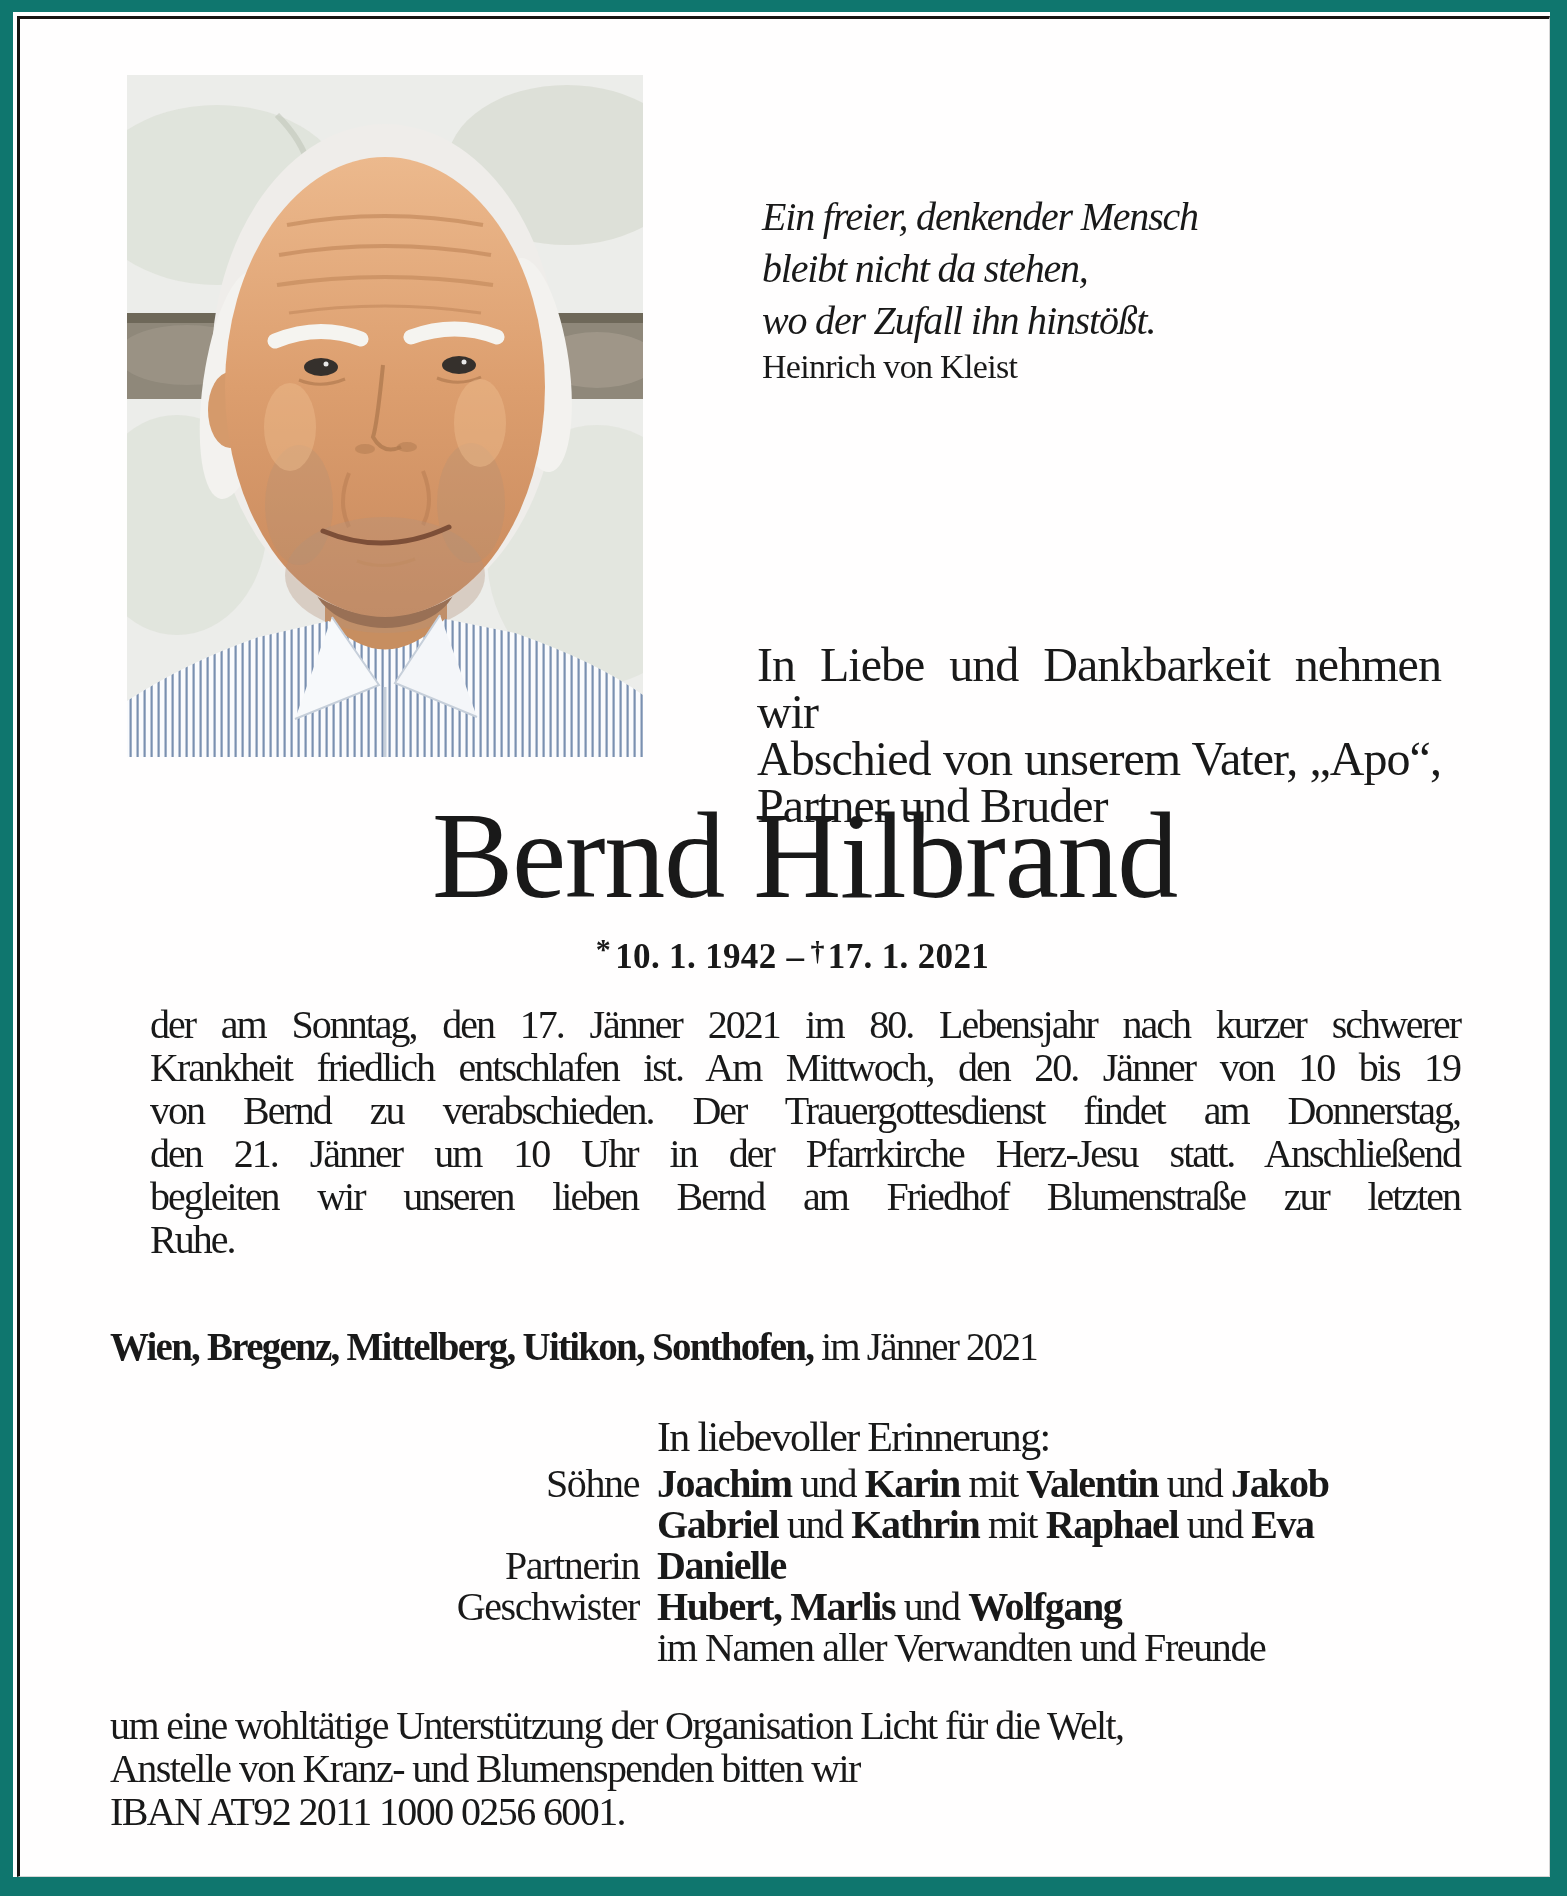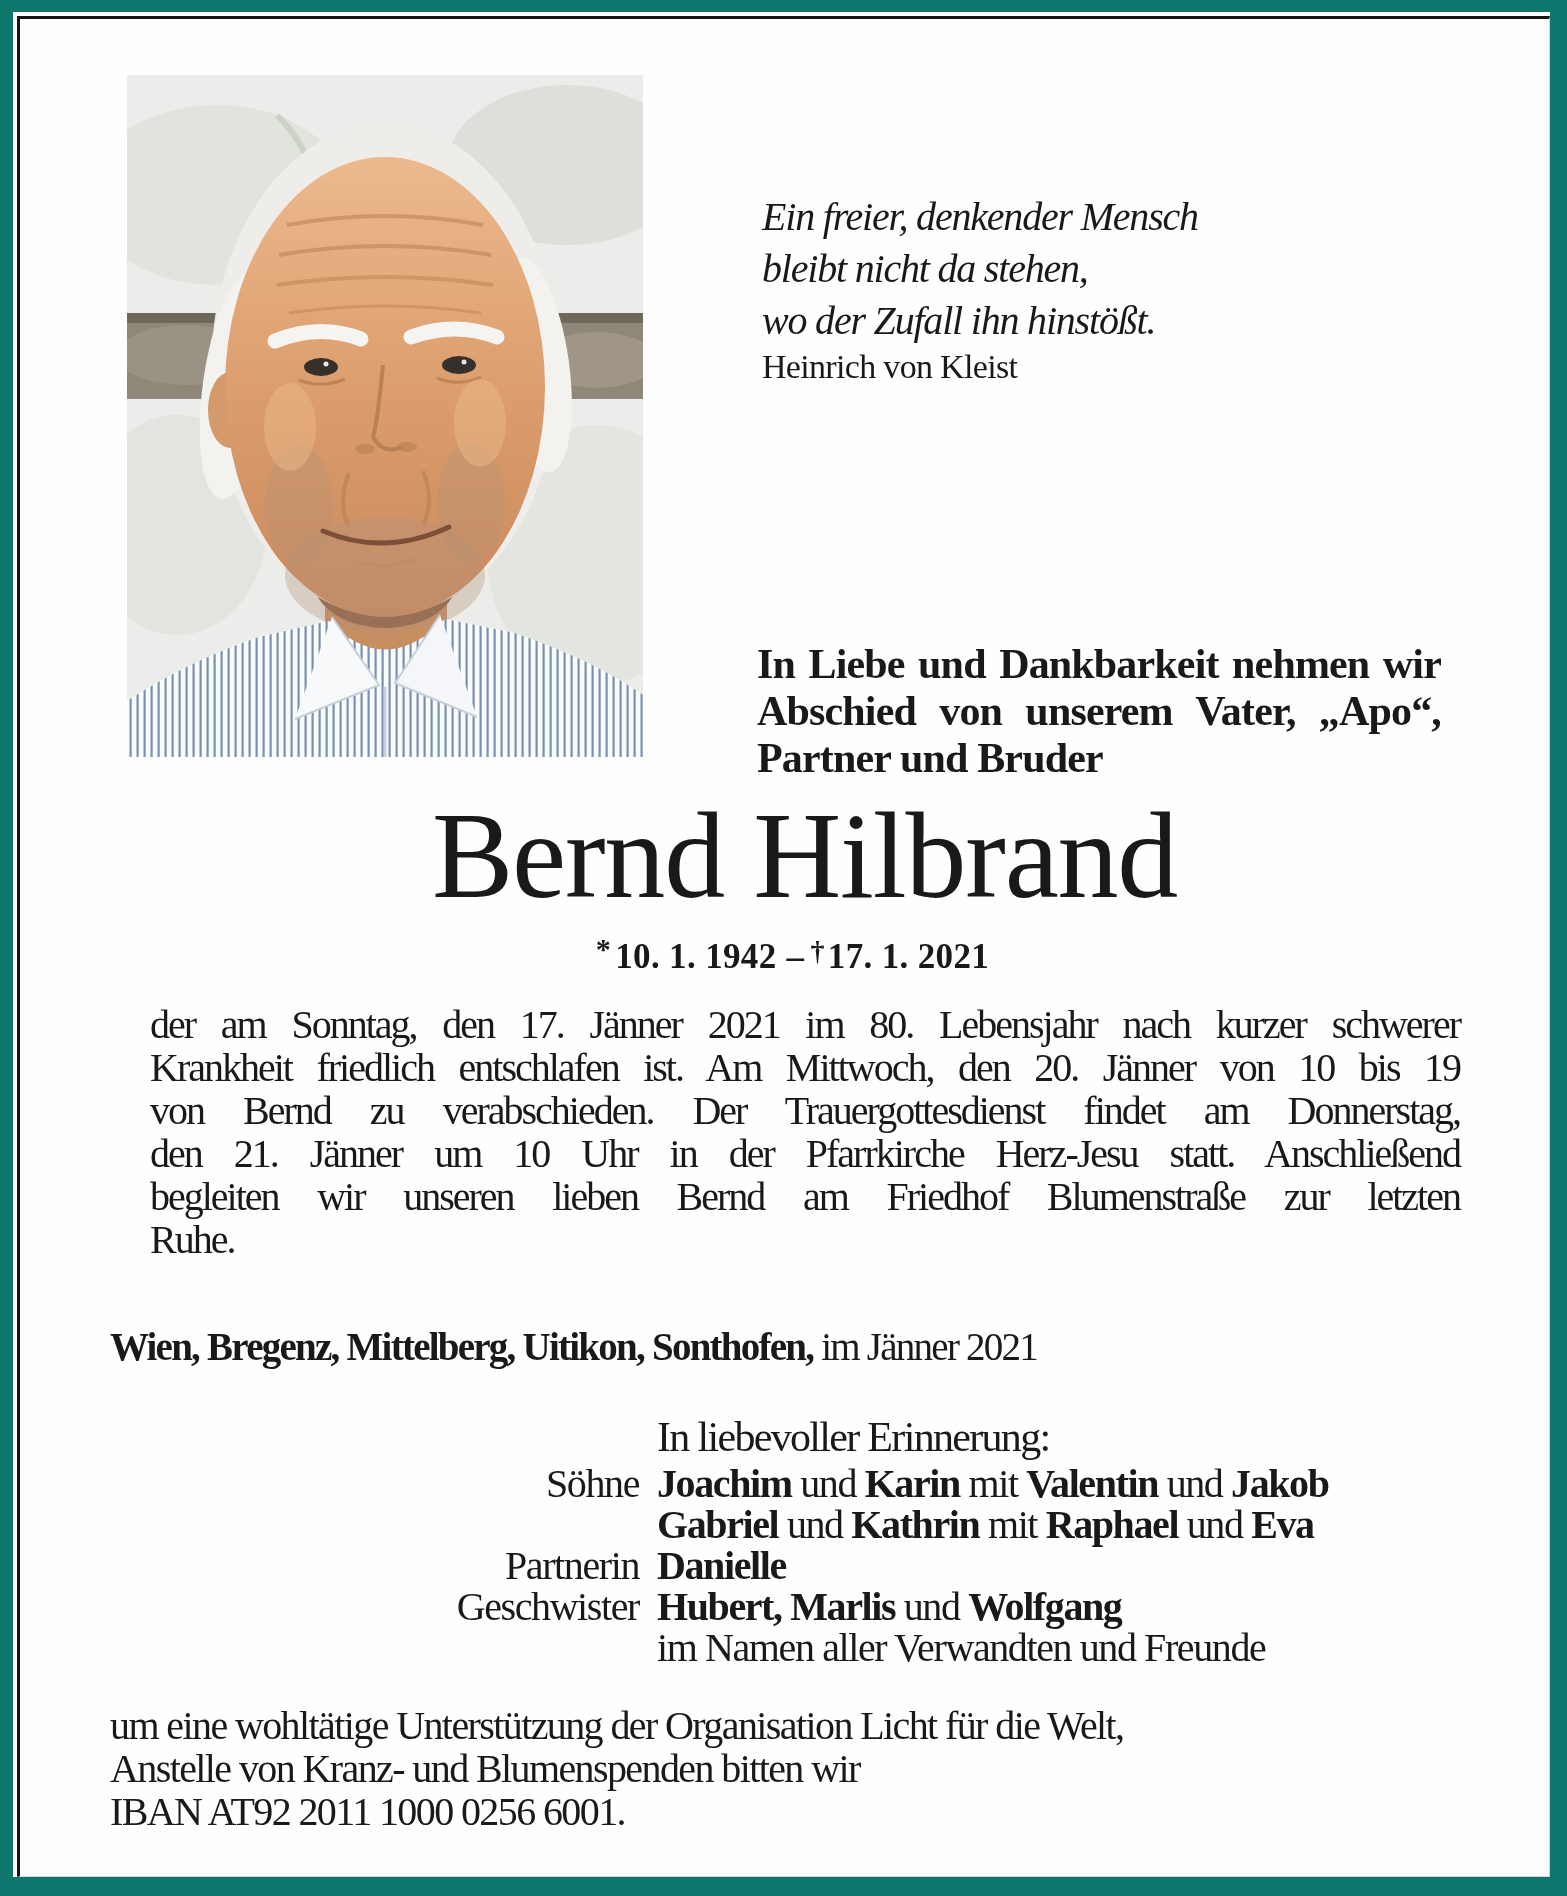--- a/index.html
+++ b/index.html
@@ -11,21 +11,21 @@
           border-right:1px solid #d6d6d6; border-bottom:1px solid #d6d6d6; }
 
   .photo { position:absolute; left:107px; top:56px; width:516px; height:682px; overflow:hidden; }
   .photo svg { display:block; }
 
   .quote { position:absolute; left:742px; top:172px; width:500px; }
   .quote .qline { font-style:italic; font-size:40px; line-height:52px; letter-spacing:-0.03em; white-space:nowrap; }
   .quote .qattr { font-size:34px; line-height:40px; padding-right:6px; letter-spacing:-0.02em; }
 
   .intro { position:absolute; left:737px; top:622px; width:684px; }
-  .intro .iline { font-size:42px; line-height:47px; letter-spacing:-0.02em;font-weight:bold; }
+  .intro .iline { font-size:48px; line-height:47px; letter-spacing:-0.02em; }
   .just { text-align:justify; text-align-last:justify; }
 
   .name { position:absolute; left:0; right:0; top:776px; margin:0; padding-left:40px;
           font-size:122px; line-height:122px; font-weight:normal; text-align:center; letter-spacing:-0.01em; }
 
   .dates { position:absolute; left:0; right:0; top:918px; padding-left:16px;
            text-align:center; font-weight:bold; font-size:35px; line-height:40px; letter-spacing:0.01em; }
   .dates .star   { display:inline-block; font-size:30px; transform:translateY(-9px); margin-right:4px; }
   .dates .sep    { margin:0 6px 0 10px; }
   .dates .dagger { display:inline-block; font-size:28px; transform:translateY(-8px); margin-right:3px; }

